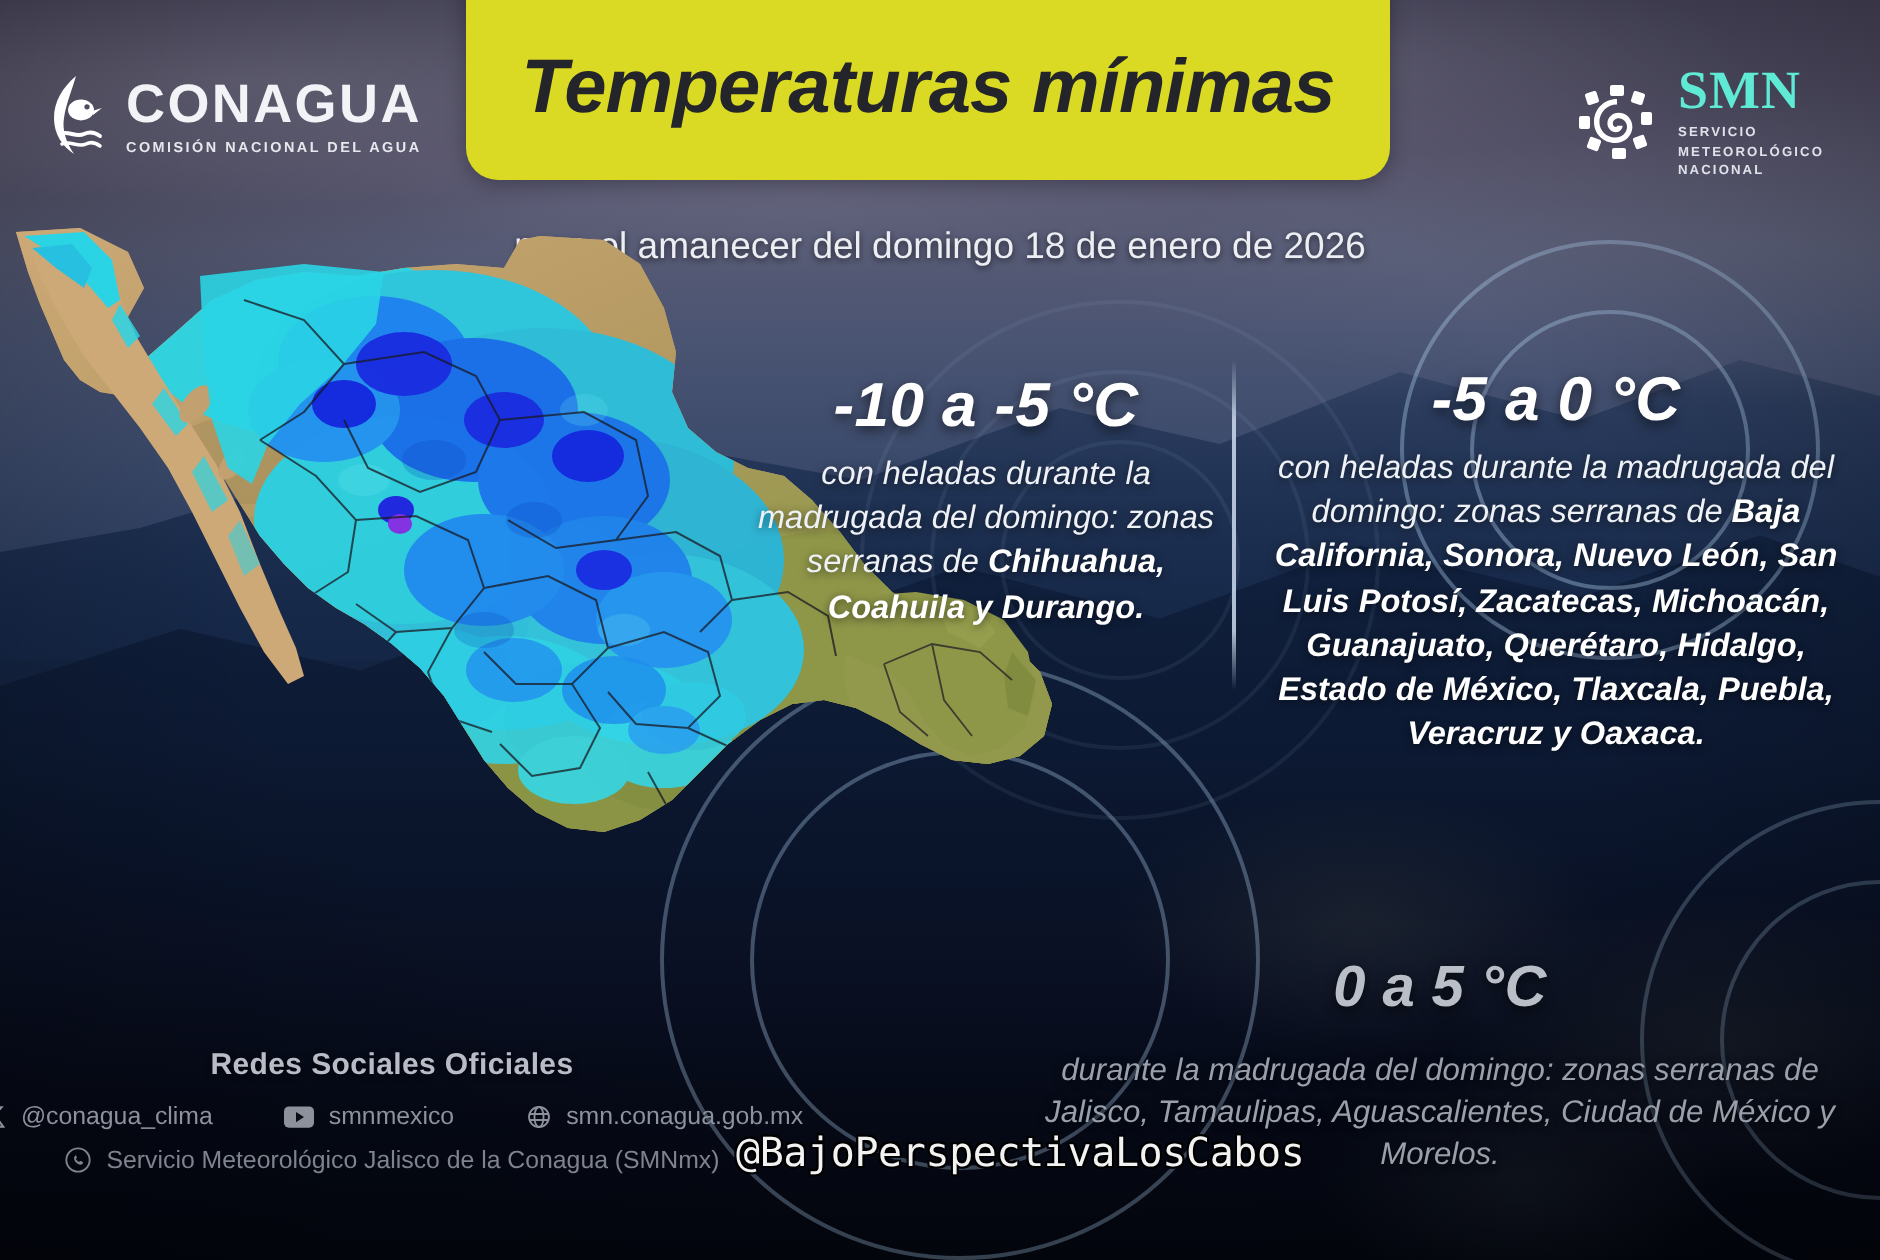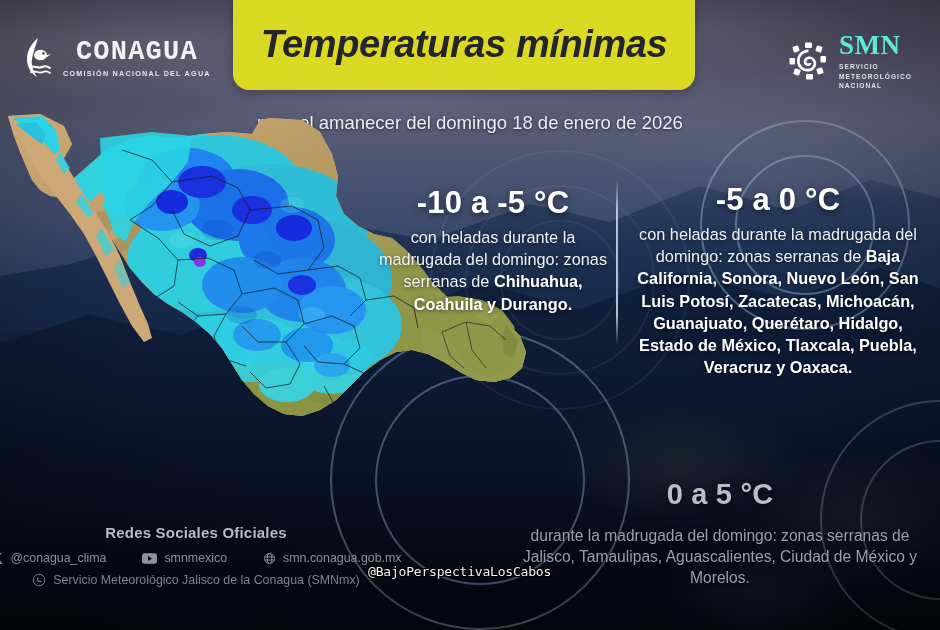--- a/index.html
+++ b/index.html
@@ -92,23 +92,23 @@
   .ringD .r2{ width:160px;height:160px;left:40px;top:40px; }
 
   
   .conagua{
     position:absolute; left:24px; top:36px;
     display:flex; align-items:center; gap:9px;
   }
   .conagua-mark{ width:30px; height:44px; flex:0 0 auto; }
   .conagua-words{ display:flex; flex-direction:column; }
   .conagua-name{
-    font-family:Liberation Mono, monospace;
+    font-family:Liberation Sans, sans-serif;
     font-size:27px; font-weight:700; color:#f2f3f6;
-    letter-spacing:1.2px; line-height:1;text-align:center;
+    letter-spacing:1.2px; line-height:1;
   }
   .conagua-sub{
     font-size:7.2px; font-weight:700; color:#e6e8ee;
     letter-spacing:1.25px; margin-top:3px;
   }
 
   .smn{
     position:absolute; right:28px; top:32px;
     display:flex; align-items:center; gap:10px;
   }
@@ -153,21 +153,21 @@
   .map-wrap svg{ width:100%; height:100%; display:block; }
 
   
   .divider{
     position:absolute; left:616px; top:180px;
     width:1.5px; height:165px;
     background:linear-gradient(180deg, rgba(200,215,235,0), rgba(205,218,238,.85) 18%, rgba(205,218,238,.85) 82%, rgba(200,215,235,0));
   }
 
   
-  .temp-block{ position:absolute; text-align:center; }
+  .temp-block{ position:absolute; text-align:center;font-style:italic; }
   .temp-head{
     font-size:31px; font-weight:700; color:#ffffff;
     letter-spacing:.2px; line-height:1.1;
     text-shadow:0 2px 6px rgba(0,0,0,.55);
   }
   .temp-body{
     font-size:16.3px; color:#eef1f6; line-height:1.36;
     margin-top:6px;
     text-shadow:0 1px 4px rgba(0,0,0,.55);
   }
@@ -208,21 +208,21 @@
   .social-row2{
     display:flex; align-items:center; justify-content:center;
     gap:7px; margin-top:8px;
     font-size:12.4px; color:#7f838e;
   }
 
   
   .watermark{
     position:absolute; left:368px; top:564px;
     font-family:"DejaVu Sans Mono", monospace;
-    font-size:13px; color:#f2f2f2; letter-spacing:-.2px;
+    font-size:20px; color:#f2f2f2; letter-spacing:-.2px;
     text-shadow:
        1px 0 0 #000, -1px 0 0 #000, 0 1px 0 #000, 0 -1px 0 #000,
        1px 1px 0 #000, -1px -1px 0 #000, 1px -1px 0 #000, -1px 1px 0 #000;
   }
 </style>
 </head>
 <body>
 
 <div id="stage">
 

